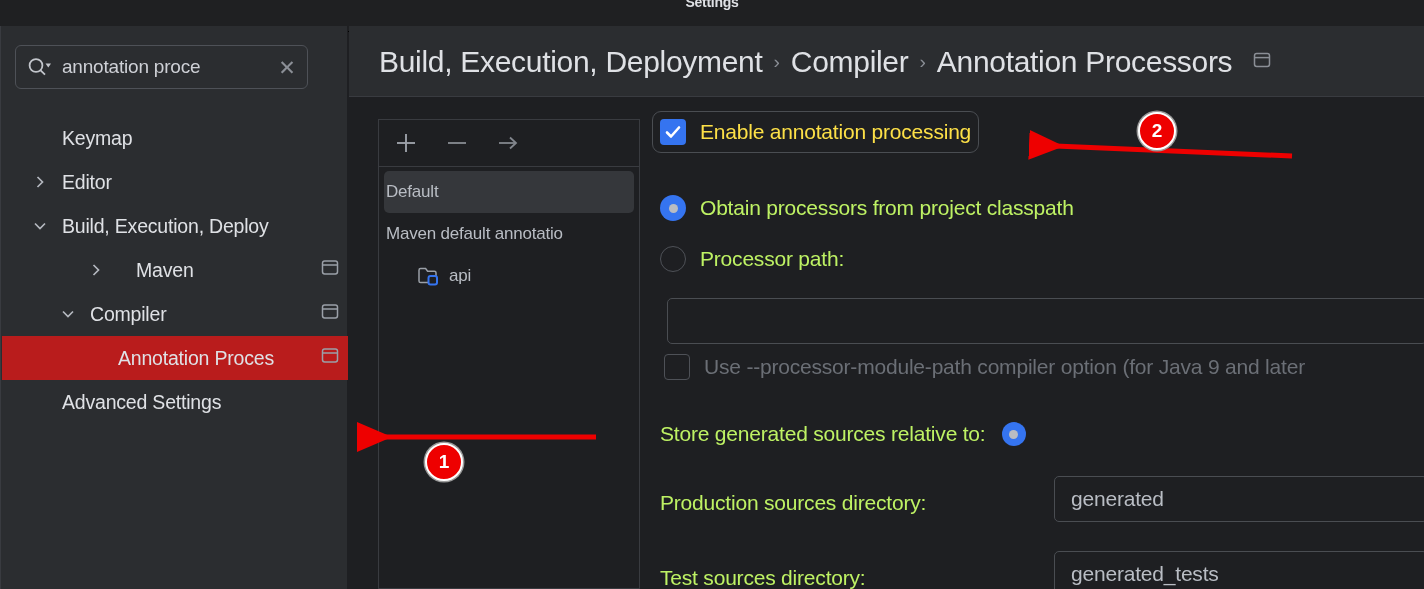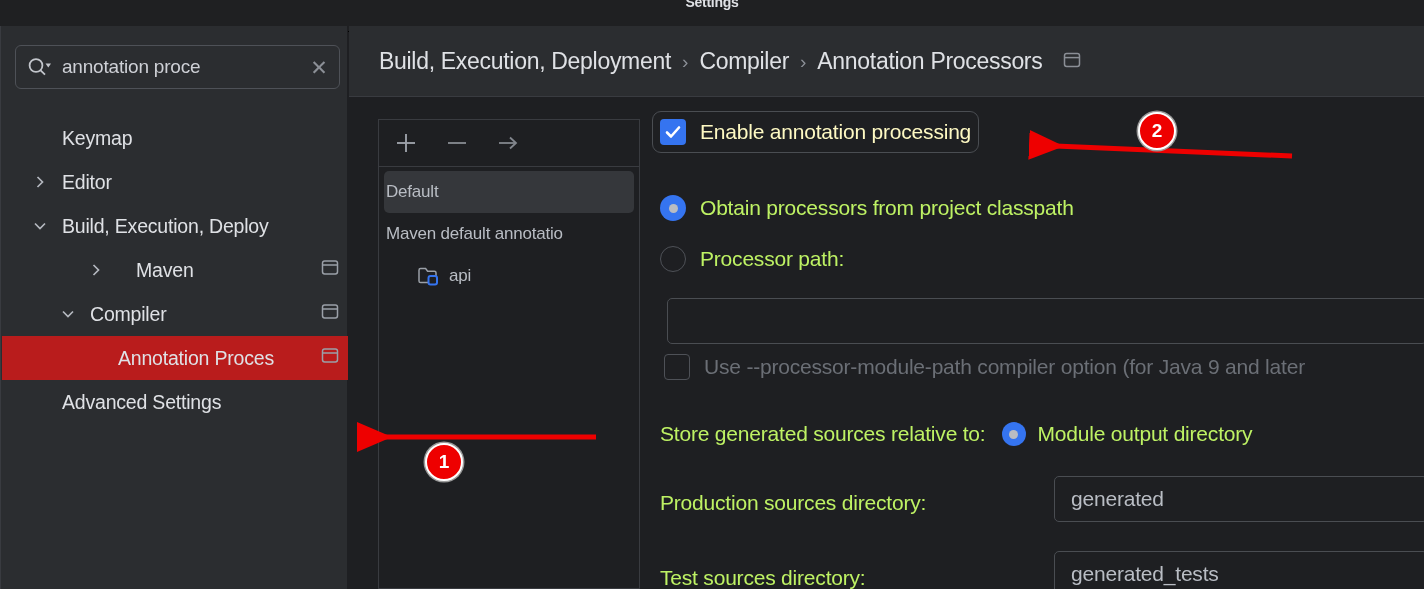--- a/index.html
+++ b/index.html
@@ -28,21 +28,21 @@
   .sidebar {
     position: absolute; left: 0; top: 26px; width: 348px; height: 563px;
     background: #2b2d30;
     border-right: 1px solid #1e1f22;
   }
   .sidebar-edge {
     position: absolute; left: 0; top: 26px; width: 2px; height: 563px;
     background: #2b2d30; border-left: 1px solid #393b40;
   }
   .search-wrap {
-    position: absolute; left: 15px; top: 19px; width: 325px; height: 44px;
+    position: absolute; left: 15px; top: 19px; width: 293px; height: 44px;
     background: #2b2d30;
     border: 1px solid #4e5157;
     border-radius: 6px;
     display: flex; align-items: center;
   }
   .search-icon-box { width: 46px; display: flex; align-items: center; justify-content: center; }
   .search-input-txt {
     flex: 1; font-size: 19px; color: #ced0d6; letter-spacing: -0.2px;
   }
   .search-clear {
@@ -70,21 +70,21 @@
     position: absolute; left: 349px; top: 26px; width: 1075px; height: 563px;
     background: #2b2d30;
   }
   .breadcrumb {
     position: absolute; left: 349px; top: 27px; width: 1075px; height: 70px;
     background: #2b2d30;
     border-bottom: 1px solid #393b40;
     display: flex; align-items: center;
   }
   .crumb {
-    font-size: 23px; color: #dfe1e5; letter-spacing: -0.3px; white-space: nowrap;
+    font-size: 30px; color: #dfe1e5; letter-spacing: -0.3px; white-space: nowrap;
   }
   .crumb-sep { font-size: 19px; color: #8b8f96; margin: 0 11px; }
 
   .content {
     position: absolute; left: 349px; top: 97px; width: 1075px; height: 492px;
     background: #1e1f22;
   }
 
   
   .profiles {
@@ -131,21 +131,21 @@
     display: flex; align-items: center; justify-content: center; flex: none;
   }
   .radio.on { background: #3574f0; }
   .radio.on::after { content: ""; width: 9px; height: 9px; border-radius: 50%; background: #b9bcc2; }
   .radio.off { border: 1.6px solid #4e5157; }
   .radio.small { width: 24px; height: 24px; }
 
   .lbl { font-size: 21px; color: #cfd2d7; letter-spacing: -0.2px; white-space: nowrap; }
   .lbl.dim { color: #bef264; }
   .lbl.disabled { color: #6b6f76; }
-  .lbl.bright { color: #fef9c3; }
+  .lbl.bright { color: #fde047; }
 
   .txtfield {
     height: 46px; border: 1px solid #4a4d52; border-radius: 5px;
     background: #1e1f22; display: flex; align-items: center; padding-left: 16px;
     font-size: 21px; color: #b9bdc4; letter-spacing: -0.2px;
   }
 
   
   .anno-marker {
     position: absolute; width: 38px; height: 38px; border-radius: 50%;
@@ -317,21 +317,20 @@
       <div class="txtfield" style="position:absolute; left:11px; top:193px; width:760px;" placeholder=""></div>
 
       <div class="row" style="left:8px; top:249px;">
         <div class="cbx off"></div>
         <div class="lbl disabled" style="margin-left:14px;">Use --processor-module-path compiler option (for Java 9 and later</div>
       </div>
 
       <div class="row" style="left:4px; top:317px;">
         <div class="lbl dim">Store generated sources relative to:</div>
         <div class="radio on small" style="margin-left:16px;"></div>
-        <div class="lbl dim" style="margin-left:12px;">Module output directory</div>
       </div>
 
       <div class="row" style="left:4px; top:386px;">
         <div class="lbl dim">Production sources directory:</div>
       </div>
       <div class="txtfield" style="position:absolute; left:398px; top:371px; width:374px;">generated</div>
 
       <div class="row" style="left:4px; top:461px;">
         <div class="lbl dim">Test sources directory:</div>
       </div>

